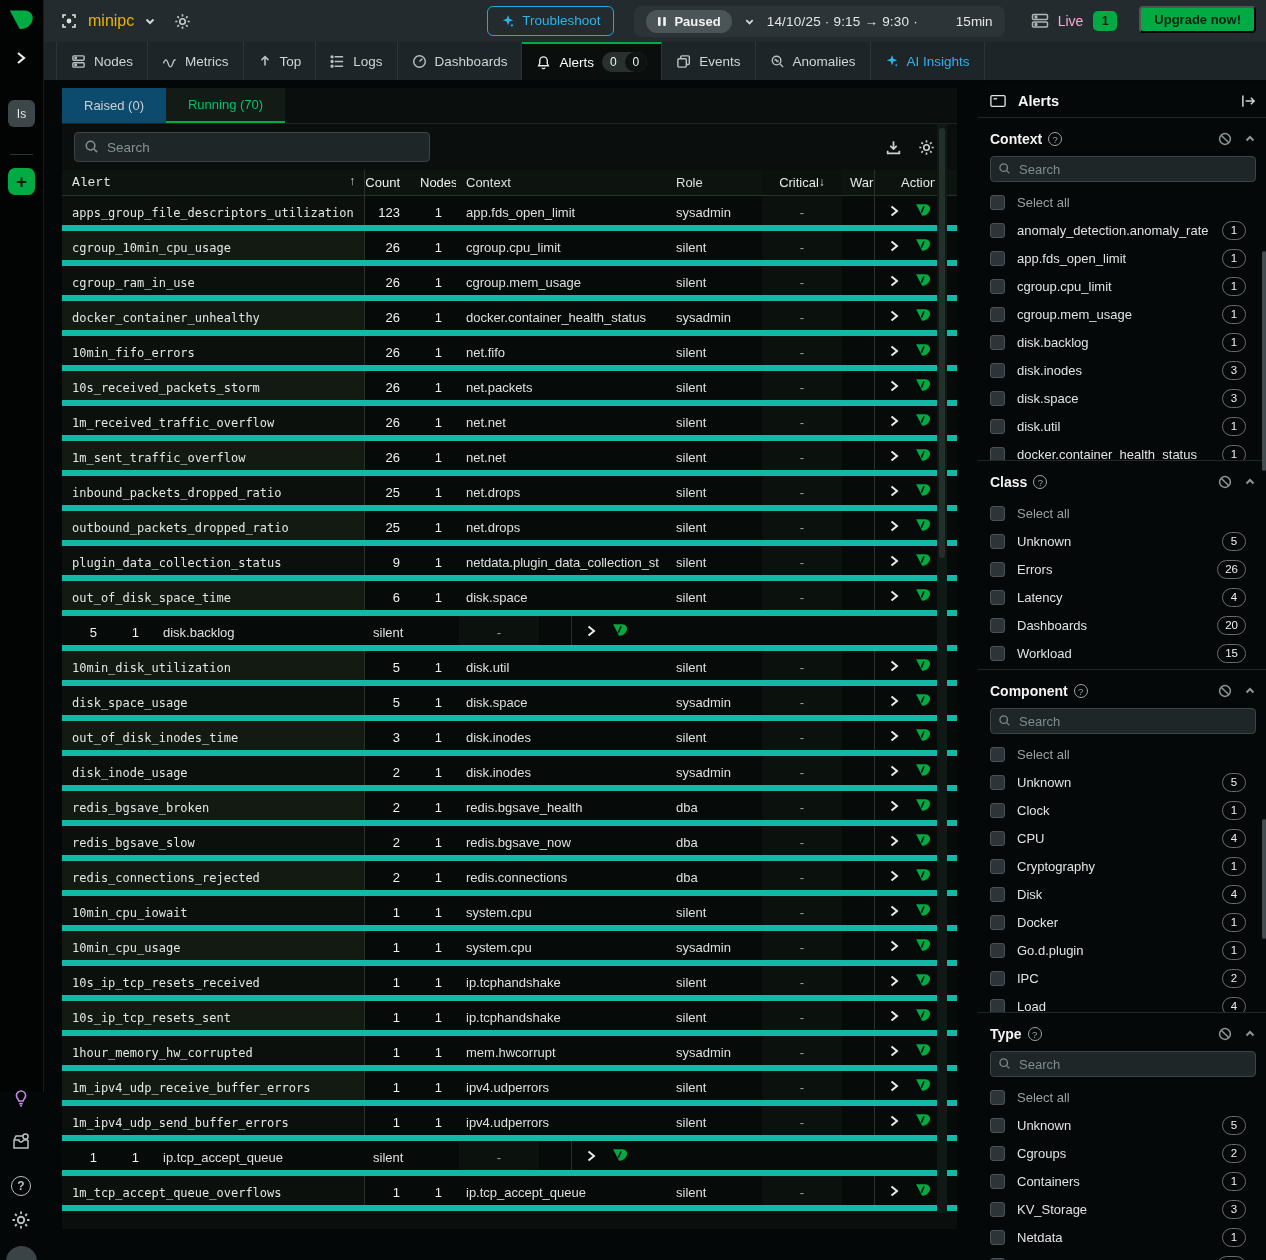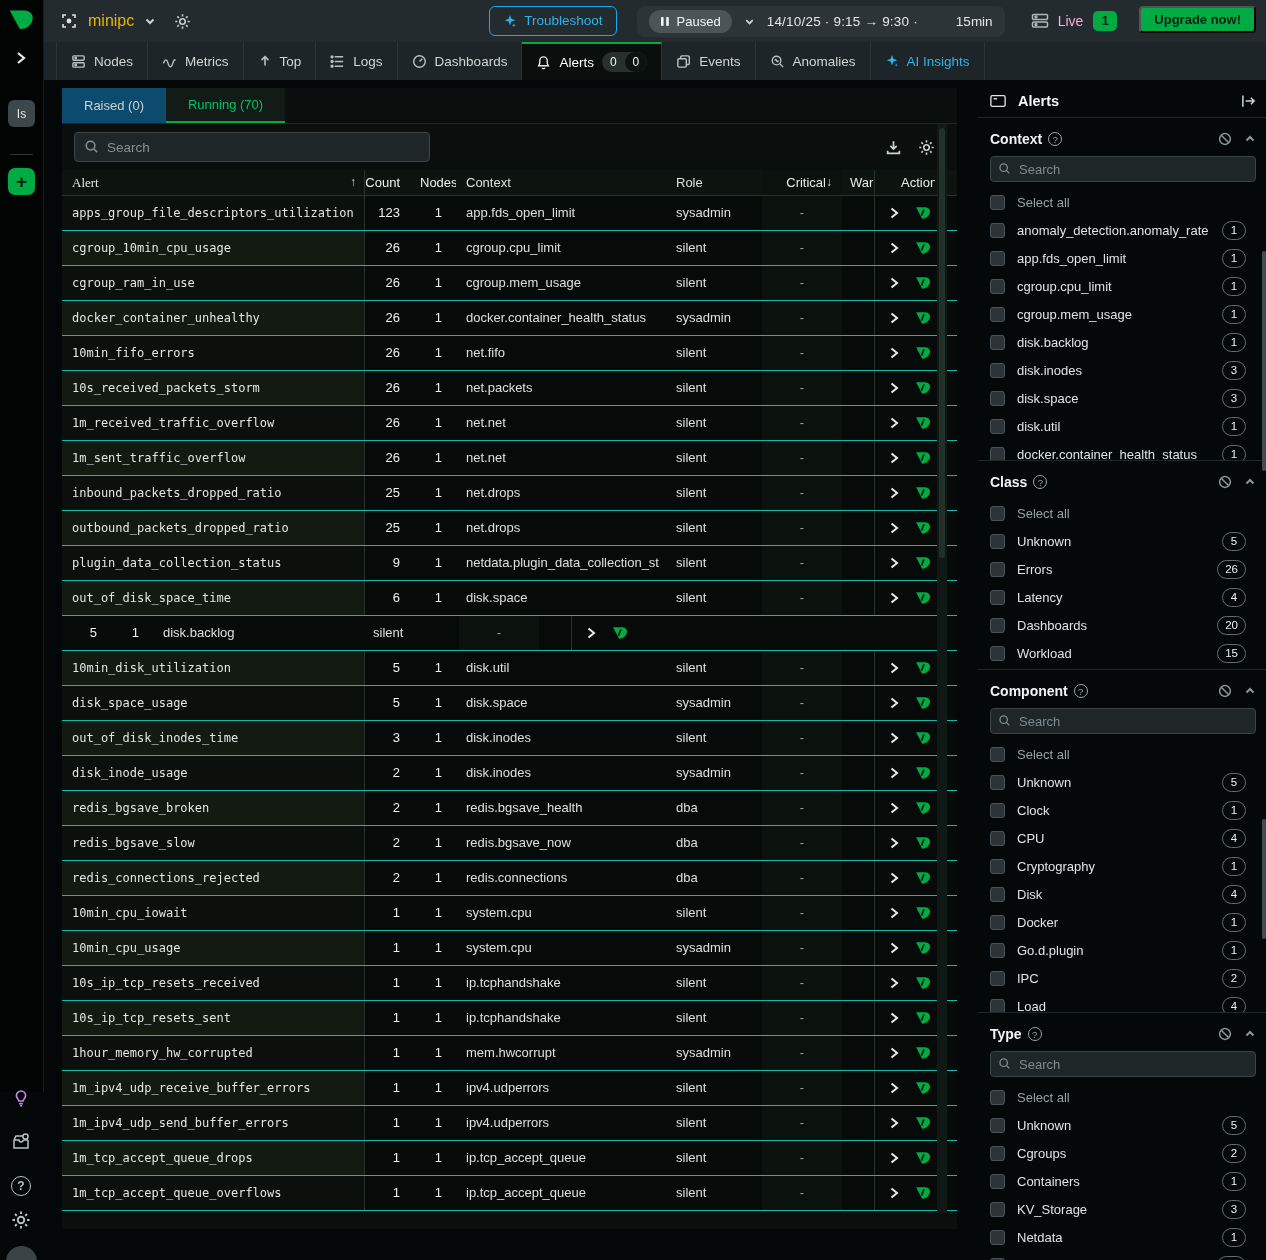--- a/index.html
+++ b/index.html
@@ -29,21 +29,21 @@
   .topbar{position:absolute;left:44px;top:0;width:1222px;height:42px;background:#232b2e;display:flex;align-items:center}
   .tb-nodeicon{margin-left:16px;color:#dfe4e2}
   .tb-space{margin-left:10px;font-size:16px;font-weight:400;color:#eab308}
   .tb-chev{margin-left:10px;color:#cfd6d4}
   .tb-gear{margin-left:18px;color:#c6cdcc}
   .tb-right{margin-left:auto;display:flex;}
   .btn-troubleshoot{display:flex;align-items:center;gap:7px;height:30px;padding:0 13px;border:1px solid #1aa9e4;
                     border-radius:6px;color:#2cb4ea;font-size:13.5px;background:transparent}
   .timegroup{display:flex;align-items:center;height:31px;background:#2c3437;border-radius:8px;margin-left:20px;padding:0 12px}
   .pill-paused{display:flex;align-items:center;gap:7px;height:23px;padding:0 11px;background:#4b5558;border-radius:12px;
-               color:#f2f4f3;font-size:13px;font-weight:400}
+               color:#f2f4f3;font-size:13px;font-weight:700}
   .tg-chev{margin:0 12px;color:#cfd6d4}
   .tg-range{color:#e3e7e6;font-size:13.5px;letter-spacing:.2px}
   .tg-dur{margin-left:38px;color:#e3e7e6;font-size:13.5px}
   .livegroup{display:flex;align-items:center;margin-left:26px}
   .lg-ic{color:#aeb7b6}
   .lg-label{margin-left:9px;color:#f9a8d4;font-size:14px}
   .lg-badge{margin-left:10px;min-width:24px;height:20px;background:#00ab44;border-radius:5px;color:#04230f;font-size:12.5px;
             font-weight:700;display:flex;align-items:center;justify-content:center;padding:0 6px}
   .btn-upgrade{margin:0 10px 0 22px;height:27px;padding:0 13px;background:#00ab44;border-radius:4px;color:#04230f;
                font-size:13px;font-weight:700;display:flex;align-items:center}
@@ -71,32 +71,32 @@
   .searchbox{position:relative;width:356px;height:30px}
   .searchbox input{width:100%;height:100%;background:#1e2628;border:1px solid #3b4548;border-radius:4px;
                    color:#dfe4e2;font-size:13.5px;padding:0 10px 0 32px;outline:none;font-family:"Liberation Sans",sans-serif}
   .searchbox input::placeholder{color:#879290}
   .searchbox .mag{position:absolute;left:10px;top:7px;color:#879290}
   .tb-icons{margin-left:auto;display:flex;align-items:center;gap:16px;color:#ccd3d2;padding-right:10px}
 
   .tablewrap{position:relative}
   .thead{display:flex;height:26px;background:#0d1410;border-bottom:1px solid #27332b;color:#e8ebea;font-size:13px}
   .thead .cell{line-height:25px}
-  .trow{display:flex;height:35px;background:#060a08;border-bottom:1px solid #14b8a6}
+  .trow{display:flex;height:35px;background:#060a08;border-bottom:6px solid #14b8a6}
   .trow .cell{line-height:34px}
   .cell{white-space:nowrap;overflow:hidden;padding-left:10px}
   .c-alert{width:303px;border-right:1px solid #27332b;font-family:"DejaVu Sans Mono",monospace;font-size:12px;color:#e2e6e4;
            display:flex;justify-content:space-between;padding-right:8px}
-  .thead .c-alert{font-family:Liberation Serif, serif;font-size:13px}
+  .thead .c-alert{font-family:Liberation Mono, monospace;font-size:13px}
   .c-count{width:45px;text-align:right;padding-left:0;padding-right:10px;color:#eef1f0}
   .c-nodes{width:46px;text-align:right;padding-left:0;padding-right:14px;color:#eef1f0}
   .thead .c-nodes{text-align:left;padding-left:10px;padding-right:0}
   .c-context{width:210px;color:#dbe0de}
   .c-role{width:96px;color:#dbe0de}
-  .c-crit{width:80px;display:flex;justify-content:flex-end;padding-right:10px;background:#0b120d}
+  .c-crit{width:80px;display:flex;justify-content:center;padding-right:10px;background:#0b120d}
   .trow .c-crit{display:block;text-align:center;color:#9aa4a1;background:#0b120d}
   .c-warn{width:32px;padding-left:8px}
   .c-actions{width:61px;border-left:1px solid #27332b;display:flex;align-items:center;gap:16px;padding-left:14px}
   .thead .c-actions{display:block;padding-left:26px}
   .trow.even .c-alert{background:#0b100d}
   .trow.odd  .c-alert{background:#121a12}
   .sortic{color:#cfd6d4;font-size:12px}
   .rchev{color:#e8ecea;display:flex}
   .vscroll{position:absolute;right:10px;top:36px;width:10px;height:1089px;background:#101915}
   .vscroll .thumb{position:absolute;left:2px;top:4px;width:6px;height:430px;background:#22302a;border-radius:3px}
@@ -960,21 +960,20 @@
               </span>
               <span class="ic">
                 <svg width="17" height="15" viewBox="0 0 32 28">
                   <path d="M2 2h17c7 0 11 6 8.6 12.2C25.2 20.4 20.2 24 15 24h-1.6L2 2Z" fill="#00ab44"></path>
                   <path d="M17 6l-5 12" stroke="#07130c" stroke-width="3"></path>
                 </svg>
               </span>
             </div>
           </div>
           <div class="trow odd">
-            <div class="cell c-alert">1m_tcp_accept_queue_drops</div>
             <div class="cell c-count">1</div>
             <div class="cell c-nodes">1</div>
             <div class="cell c-context">ip.tcp_accept_queue</div>
             <div class="cell c-role">silent</div>
             <div class="cell c-crit">-</div>
             <div class="cell c-warn"></div>
             <div class="cell c-actions">
               <span class="rchev">
                 <svg width="10" height="12" viewBox="0 0 10 12" fill="none" stroke="currentColor" stroke-width="2">
                   <path d="M2.5 1.5 8 6l-5.5 4.5"></path>

